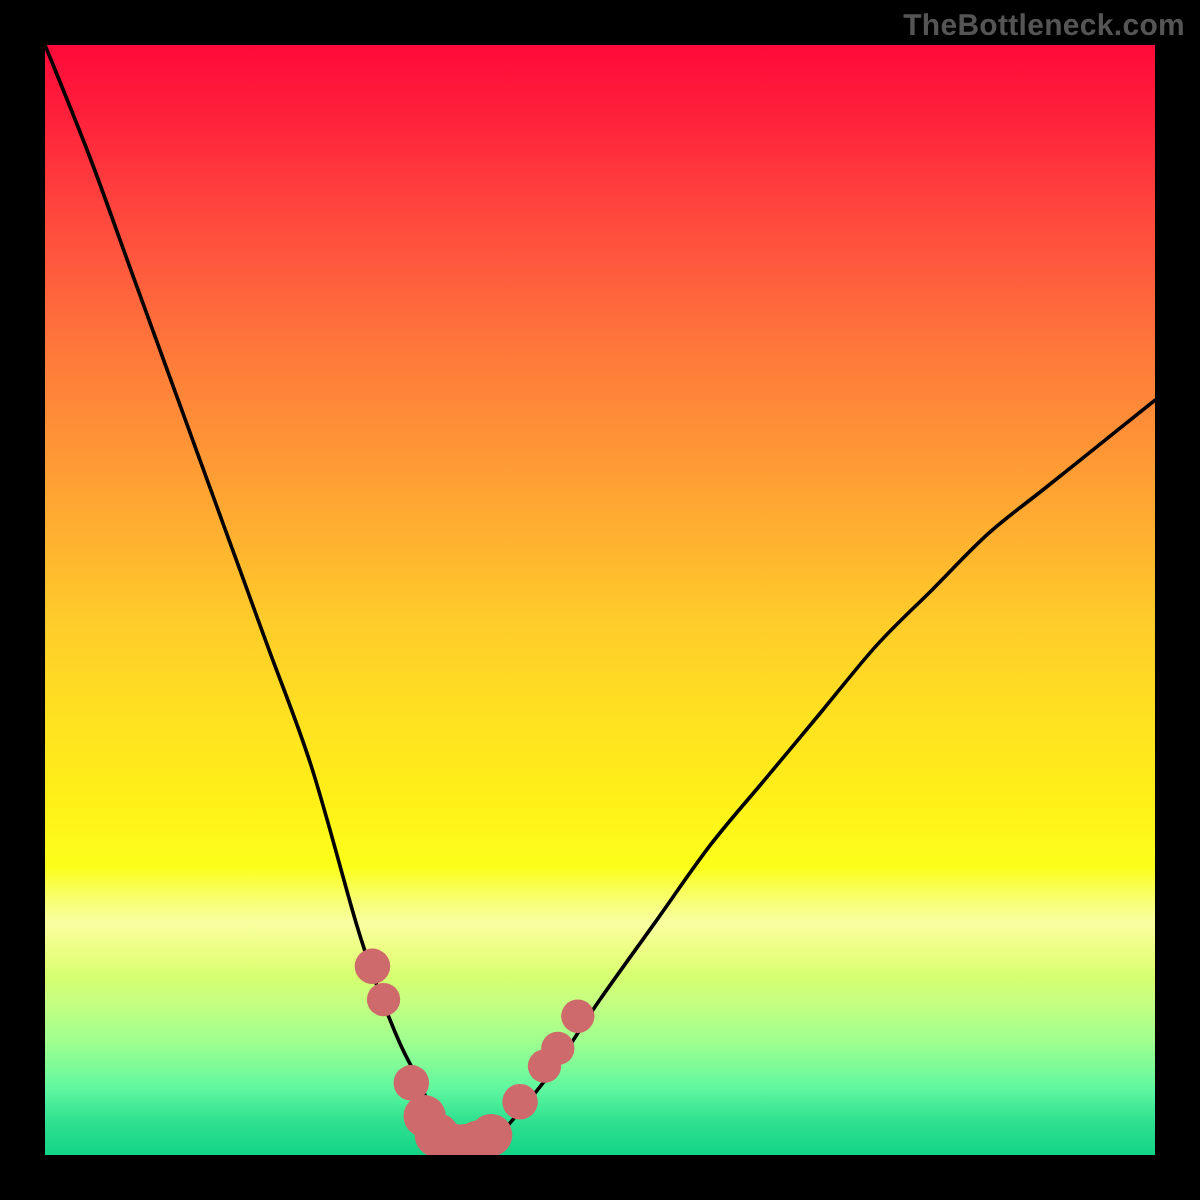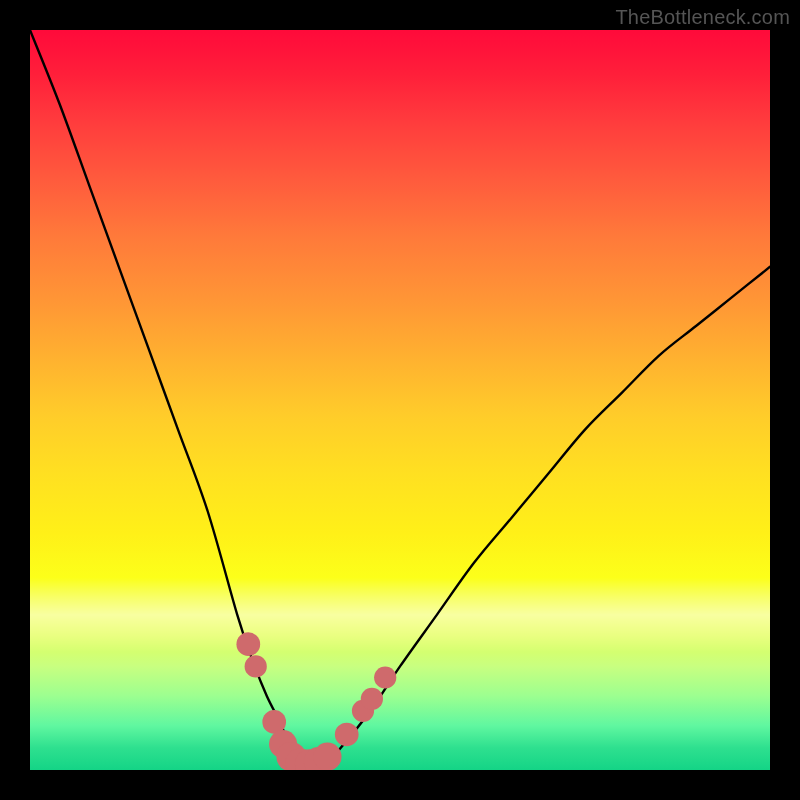--- a/index.html
+++ b/index.html
@@ -65,21 +65,21 @@
   .svg-layer {
     position: absolute;
     inset: 0;
   }
   .watermark {
     position: absolute;
     top: 6px;
     right: 10px;
     color: #555;
     font-size: 20px;
-    font-weight: 400;
+    font-weight: 700;
     letter-spacing: 0.2px;
     user-select: none;
   }
 </style>
 </head>
 <body>
 
 <div class="frame">
   <div class="plot">
     <div class="gradient-bg"></div>

